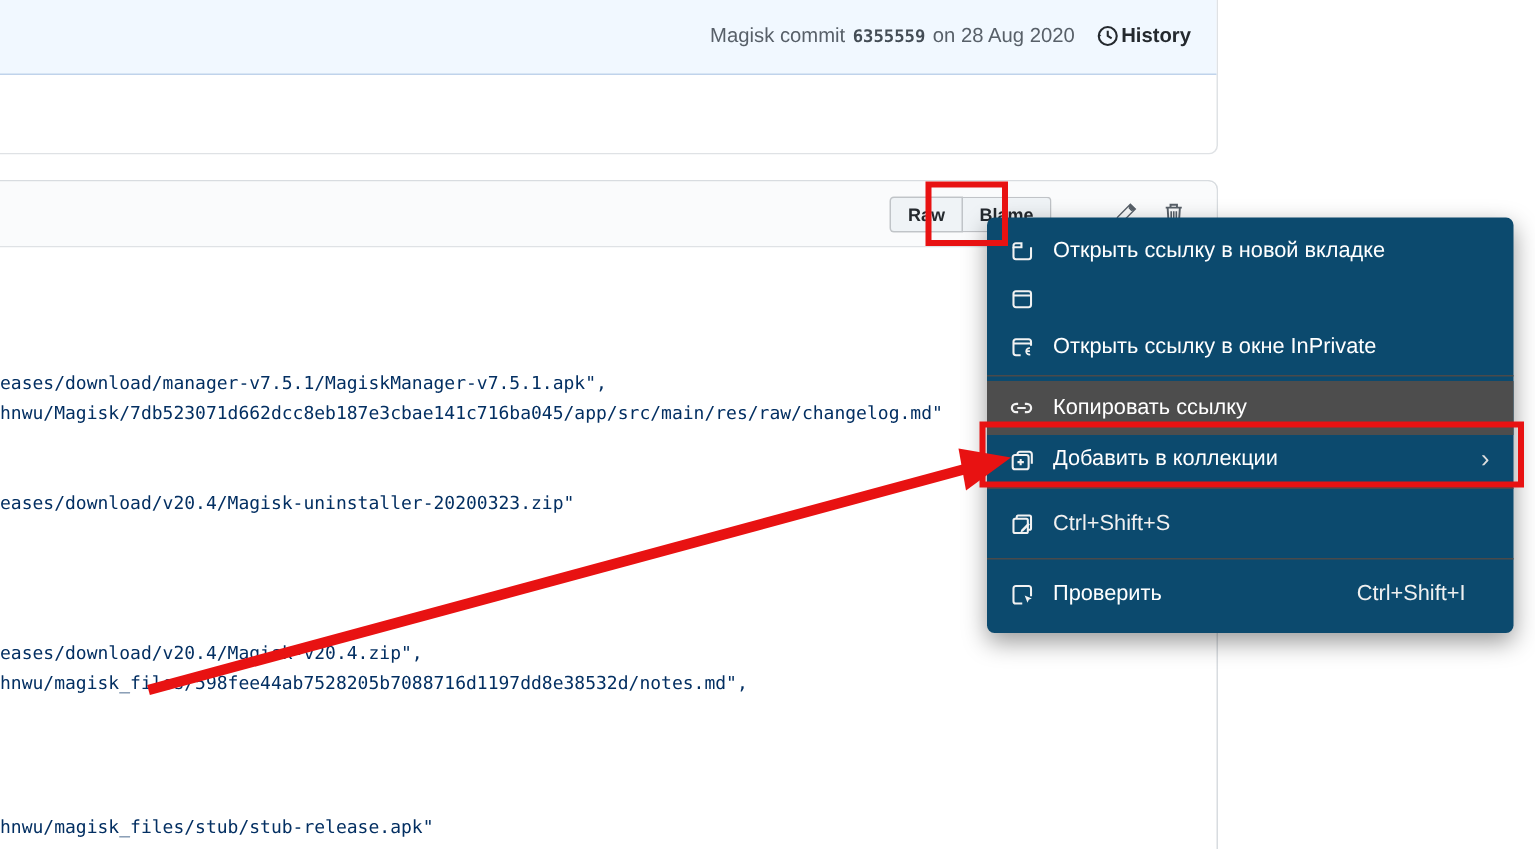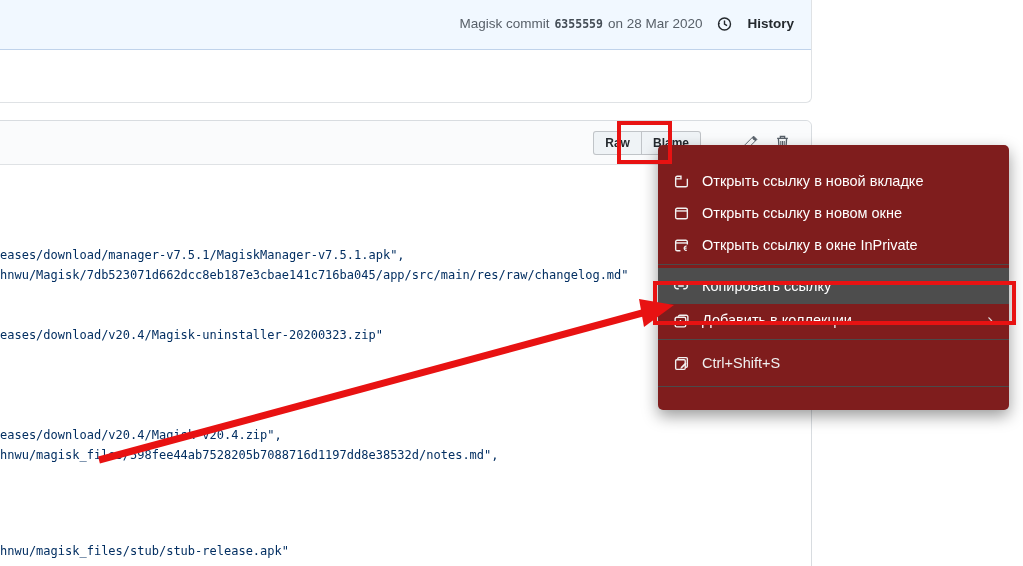--- a/index.html
+++ b/index.html
@@ -8,42 +8,42 @@
   .abs { position:absolute; }
 
   
   #commit-box { left:-40px; top:-2px; width:852px; height:105px;
     border:1px solid #dfe2e5; border-top:none; border-radius:0 0 6px 6px; background:#fff; }
   #commit-bar { height:52px; background:#f1f8ff; border-bottom:1px solid #c0d3eb;
     display:flex; align-items:center; justify-content:flex-end; padding-right:17px;
     color:#586069; font-size:13.5px; }
   #commit-bar .sha { font-family:"DejaVu Sans Mono", monospace; font-size:11.5px; color:#444d56; margin:0 5px;font-weight:bold; }
   #commit-bar .date { margin-right:14px; }
-  #history-btn { display:flex; gap:15px; color:#24292e; font-weight:bold; cursor:pointer; }
+  #history-btn { display:flex; gap:1px; color:#24292e; font-weight:bold; cursor:pointer; }
 
   
   #file-box { left:-40px; top:120px; width:852px; height:460px;
     border:1px solid #d8dce0; border-radius:6px 6px 0 0; background:#fff; }
   #file-header { height:44px; background:#fafbfc; border-bottom:1px solid #dfe2e5;
     border-radius:6px 6px 0 0; display:flex; align-items:center; justify-content:flex-end;
     padding-right:22px; }
   .btn-group { display:flex; margin-right:24px; }
   .btn-group .btn { font-size:12px; font-weight:bold; color:#24292e; background:#eff3f6;
     border:1px solid rgba(27,31,35,.22); padding:4px 11px; line-height:14px; cursor:pointer; }
   .btn-group .btn:first-child { border-radius:3px 0 0 3px; }
   .btn-group .btn:last-child { border-radius:0 3px 3px 0; border-left:none; }
   .hdr-icon { margin-left:18px; color:#586069; cursor:pointer; display:flex; }
 
   
   .code-line { position:absolute; left:0; font-family:"DejaVu Sans Mono", monospace;
     font-size:12px; color:#032f62; white-space:pre; }
 
   
-  #ctx-menu { left:658px; top:145px; width:351px; background:#7f1d1d;
-    border-radius:5px; box-shadow:0 6px 16px rgba(0,0,0,.4); padding:20px 0;
+  #ctx-menu { left:658px; top:145px; width:351px; background:#0c4a6e;
+    border-radius:5px; box-shadow:0 6px 16px rgba(0,0,0,.4); padding:6px 0;
     color:#fff; font-size:14.5px; z-index:20; }
   .mi { display:flex; align-items:center; padding:0 14px; cursor:pointer; }
   .mi .ico { width:18px; height:18px; margin-right:12px; display:flex; align-items:center; justify-content:center; flex:none; }
   .mi .lbl { flex:1; white-space:nowrap; }
   .mi .sc  { color:#f0f0f0; padding-right:18px; }
   .mi .chev{ color:#dedede; font-size:17px; padding-right:2px; }
   .h32 { height:32px; } .h36 { height:36px;align-items:center; } .h40 { height:40px; }
   .mi.hovered { background:#4d4d4d; }
   .sep { height:1px; background:#4a4a4a; margin:3px 0; }
   svg.white-ic { stroke:#f2f2f2; fill:none; stroke-width:1.3; }
@@ -52,21 +52,21 @@
   .red-box { position:absolute; border:4px solid #e81212; z-index:30; pointer-events:none; }
   #arrow-svg { position:absolute; left:0; top:0; z-index:31; pointer-events:none; }
 </style>
 </head>
 <body>
 
 <div class="abs" id="commit-box">
   <div id="commit-bar">
     <span>Magisk commit</span>
     <span class="sha">6355559</span>
-    <span class="date">on 28 Mar 2020</span>
+    <span class="date">on 28 Aug 2020</span>
     <span id="history-btn">
       <span style="display:flex">
         <svg width="16" height="16" viewBox="0 0 16 16" fill="none" stroke="#24292e" stroke-width="1.4">
           <circle cx="8.5" cy="8" r="6"></circle>
             <path d="M8.5 4.5 V8 l2.6 1.6"></path>
             <path d="M2.6 6.2 L2 8.4 l2.2-.4" fill="#24292e" stroke="none"></path>
         </svg>
       </span>
       <span>History</span>
     </span>
@@ -113,21 +113,20 @@
     <span class="lbl">Открыть ссылку в новой вкладке</span>
   </div>
 
   <div class="mi h32">
     <span class="ico">
       <svg class="white-ic" width="17" height="17" viewBox="0 0 16 16">
         <rect x="2.5" y="3" width="11" height="10" rx="1.5"></rect>
           <path d="M2.5 5.6 h11"></path>
       </svg>
     </span>
-    <span class="lbl">Открыть ссылку в новом окне</span>
   </div>
 
   <div class="mi h32">
     <span class="ico">
       <svg class="white-ic" width="17" height="17" viewBox="0 0 16 16">
         <path d="M13.5 7 V4.5 a1.5 1.5 0 0 0-1.5-1.5 H4 a1.5 1.5 0 0 0-1.5 1.5 v7 A1.5 1.5 0 0 0 4 13 h3"></path>
         <path d="M2.5 5.6 h11"></path>
         <path d="M12.8 8.6 a2 2 0 1 0 .2 3.9 M12.8 10.5 h-2" stroke-width="1.1"></path>
       </svg>
     </span>
@@ -168,20 +167,30 @@
         <path d="M4.5 4.5 v-1 a1 1 0 0 1 1-1 h7 a1 1 0 0 1 1 1 v7 a1 1 0 0 1-1 1 h-1"></path>
         <rect x="2.5" y="4.5" width="9" height="9" rx="1"></rect>
         <path d="M12.8 8.2 l-4.3 4.3 -1.6 .5 .5-1.6 4.3-4.3 z" fill="#f2f2f2" stroke="none"></path>
       </svg>
     </span>
     <span class="sc">Ctrl+Shift+S</span>
   </div>
 
   <div class="sep"></div>
 
+  <div class="mi h40">
+    <span class="ico">
+      <svg class="white-ic" width="17" height="17" viewBox="0 0 16 16">
+        <path d="M13.5 9 V4 a1.5 1.5 0 0 0-1.5-1.5 H4 A1.5 1.5 0 0 0 2.5 4 v8 A1.5 1.5 0 0 0 4 13.5 h4"></path>
+        <path d="M9.5 8.5 l4.5 1.8 -1.9 .8 -.8 1.9 z" fill="#f2f2f2" stroke="none"></path>
+      </svg>
+    </span>
+    <span class="lbl">Проверить</span>
+    <span class="sc">Ctrl+Shift+I</span>
+  </div>
 </div>
 
 <div class="red-box" style="left:617px; top:121px; width:55px; height:43px;"></div>
 <div class="red-box" style="left:653px; top:281px; width:363px; height:44px;"></div>
 
 <svg id="arrow-svg" width="1023" height="566" viewBox="0 0 1023 566">
   <line x1="99" y1="460" x2="646" y2="312" stroke="#e81212" stroke-width="7"></line>
   <polygon points="674,305 644,327 639,299" fill="#e81212"></polygon>
 </svg>
 

